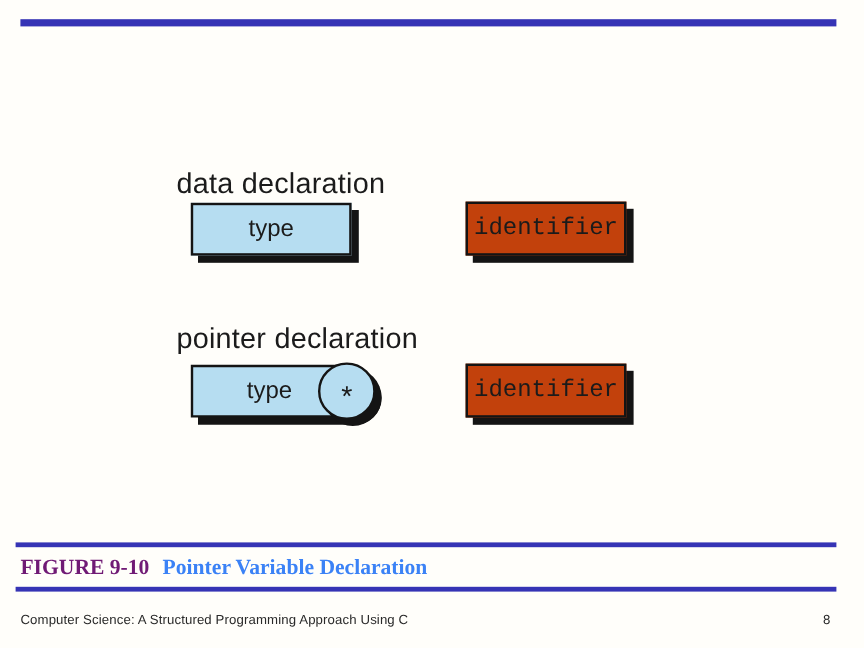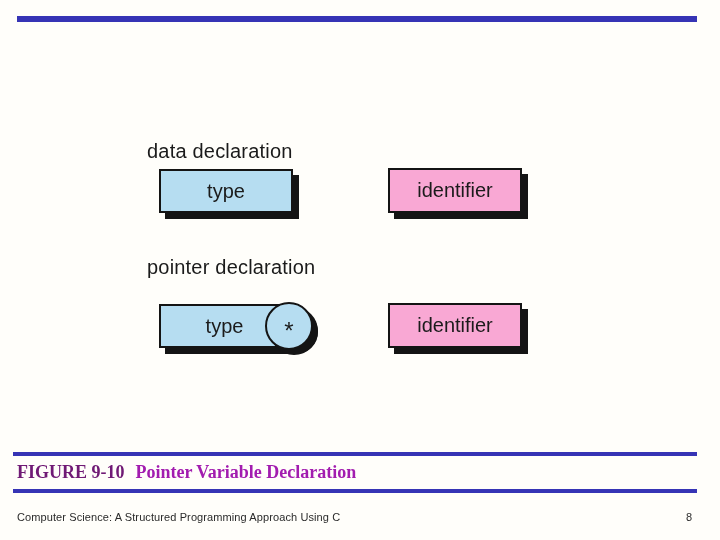--- a/index.html
+++ b/index.html
@@ -14,37 +14,37 @@
   .abs { position: absolute; }
 
   
   .top-rule {
     left: 17px; top: 16px; width: 680px; height: 6px;
     background: #3634b5;
   }
 
   
   .decl-label {
-    font-size: 20px;
+    font-size: 24px;
     color: #1b1b1b;
     letter-spacing: 0.2px;
     white-space: nowrap;
   }
   .label-data    { left: 147px; top: 140px; }
-  .label-pointer { left: 147px; top: 256px; }
+  .label-pointer { left: 147px; top: 269px; }
 
   
   .node-box {
     border: 2.5px solid #141414;
     box-shadow: 6px 6px 0 #141414;
     display: flex; align-items: center; justify-content: center;
     font-size: 20px; color: #1b1b1b;
   }
   .type-fill { background: #b6ddf1; }
-  .ident-fill { background: #f9a8d4; }
+  .ident-fill { background: #c2410c; font-family: Liberation Mono, monospace; }
 
   .type-box-1  { left: 159px; top: 169px; width: 134px; height: 44px; }
   .ident-box-1 { left: 388px; top: 168px; width: 134px; height: 45px; }
   .ident-box-2 { left: 388px; top: 303px; width: 134px; height: 45px; }
 
   
   .pointer-shape { left: 159px; top: 304px; width: 153px; height: 44px; }
   .pointer-stadium {
     position: absolute; left: 0; top: 0;
     width: 153px; height: 44px;
@@ -78,21 +78,21 @@
   .caption-rule-top { top: 452px; }
   .caption-rule-bottom { top: 489px; }
   .figure-caption {
     left: 17px; top: 462px;
     font-family: "Liberation Serif", serif;
     font-weight: bold;
     font-size: 18px;
     white-space: nowrap;
   }
   .figure-caption .fig-label { color: #701a75; }
-  .figure-caption .fig-title { color: #a21caf; margin-left: 11px; }
+  .figure-caption .fig-title { color: #3b82f6; margin-left: 11px; }
 
   
   .footer-text {
     top: 511px;
     font-size: 11px;
     color: #2a2a2a;
     letter-spacing: 0.1px;
     white-space: nowrap;
   }
   .footer-book { left: 17px; }

